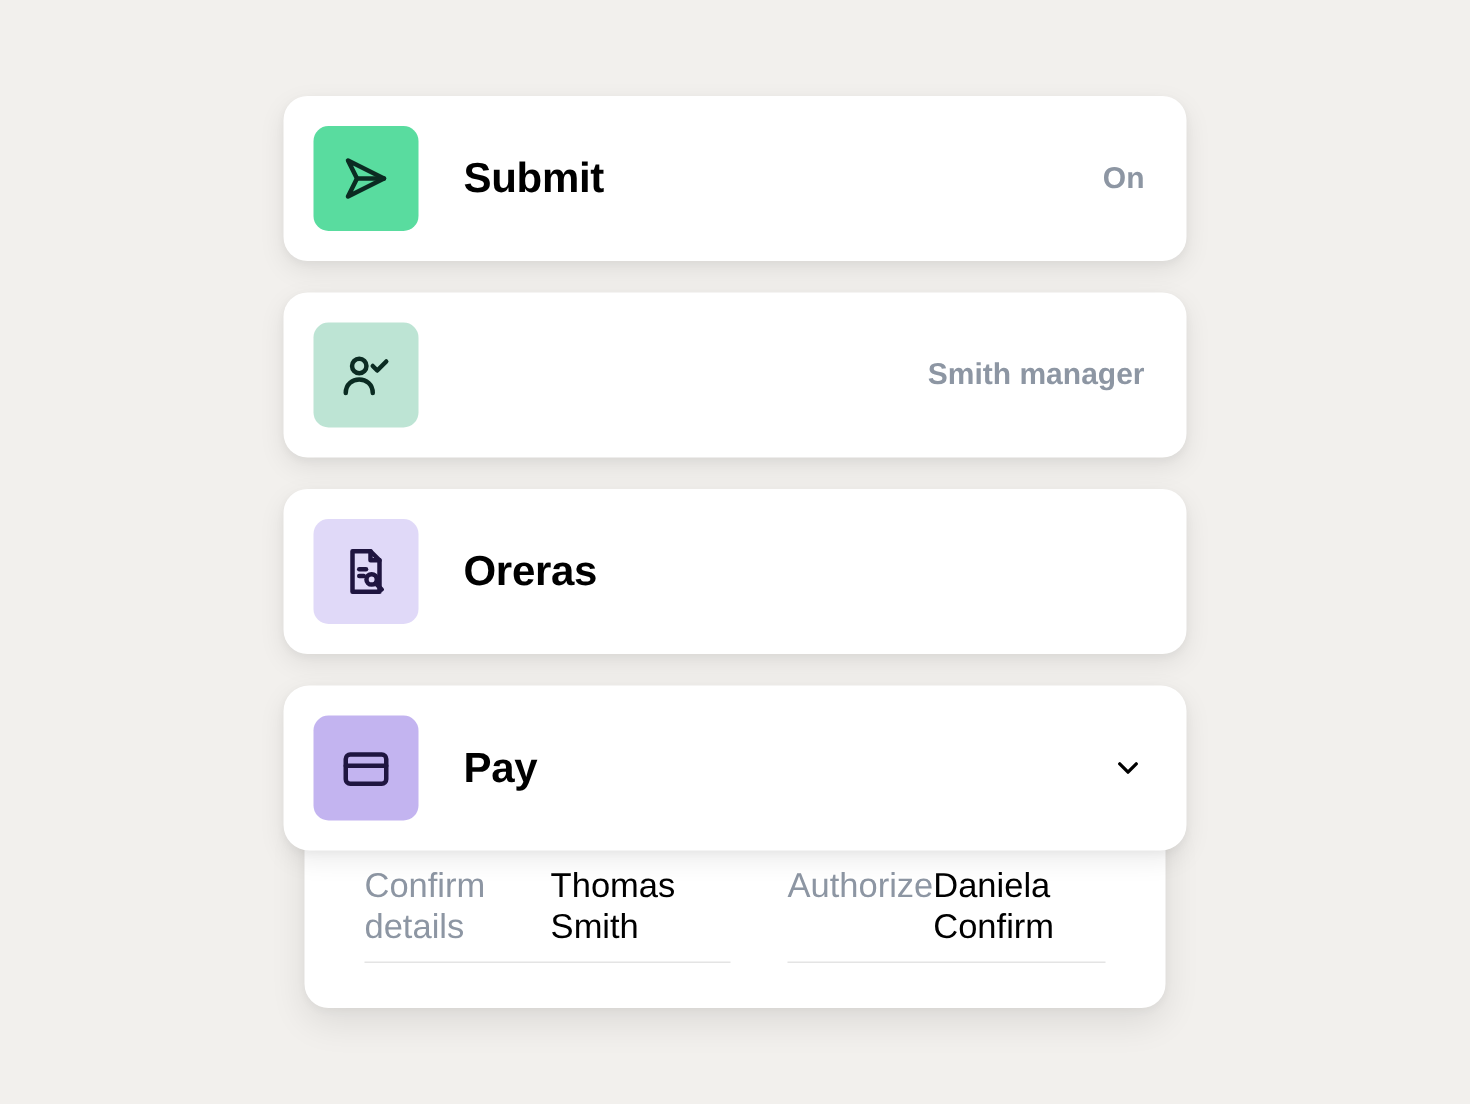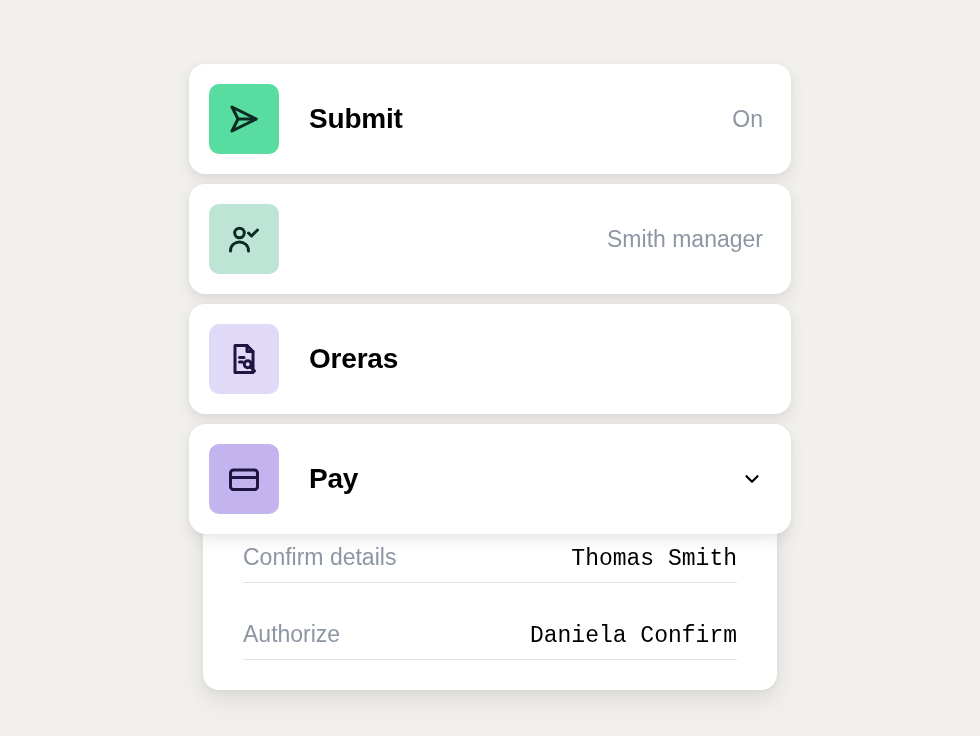--- a/index.html
+++ b/index.html
@@ -9,21 +9,21 @@
     font-family: -apple-system, BlinkMacSystemFont, "Segoe UI", Helvetica, Arial, sans-serif;
     display: flex;
     justify-content: center;
     align-items: flex-start;
     padding-top: 64px;
   }
   .stack {
     width: 602px;
     display: flex;
     flex-direction: column;
-    gap: 10px;
+    gap: 21px;
   }
   .card {
     background: #ffffff;
     border-radius: 16px;
     box-shadow: 0 6px 18px rgba(0,0,0,0.08), 0 2px 6px rgba(0,0,0,0.04);
     display: flex;
     align-items: center;
     padding: 20px 28px 20px 20px;
     min-height: 104px;
   }
@@ -43,23 +43,23 @@
   .icon-box svg { width: 36px; height: 36px; }
   .card-title {
     margin-left: 30px;
     font-size: 28px;
     font-weight: 700;
     color: #000000;
     letter-spacing: -0.2px;
   }
   .card-meta {
     margin-left: auto;
-    font-size: 23px;
+    font-size: 20px;
     color: #8d96a3;
-    font-weight: 400;
+    font-weight: 700;
     text-align: left;
   }
   .chevron {
     margin-left: auto;
     display: flex;
     align-items: center;
     justify-content: center;
   }
   .chevron svg { width: 22px; height: 22px; }
 
@@ -69,42 +69,40 @@
     z-index: 2;
     border-radius: 17px;
   }
   .dropdown {
     background: #ffffff;
     border-radius: 0 0 16px 16px;
     box-shadow: 0 10px 24px rgba(0,0,0,0.09), 0 2px 6px rgba(0,0,0,0.04);
     margin: -22px 14px 0 14px;
     padding: 32px 40px 30px 40px;
     display: flex;
-    flex-direction: column;
     gap: 38px;
     position: relative;
     z-index: 1;
   }
   .dropdown-row {
     display: flex;
     align-items: baseline;
     justify-content: space-between;
     border-bottom: 1px solid #e4e4e4;
     padding-bottom: 10px;
   }
   .dropdown-label {
     font-size: 23px;
     color: #8d96a3;
     font-weight: 400;
   }
   .dropdown-value {
     font-size: 23px;
     color: #000000;
     font-weight: 400;
-    font-family: Liberation Mono, monospace;
   }
 </style>
 </head>
 <body>
 
 <div class="stack">
 
   <div class="card">
     <div class="icon-box icon-green-strong">
       <svg viewBox="0 0 24 24" fill="none" stroke="#0b2b22" stroke-width="2" stroke-linecap="round" stroke-linejoin="round">

